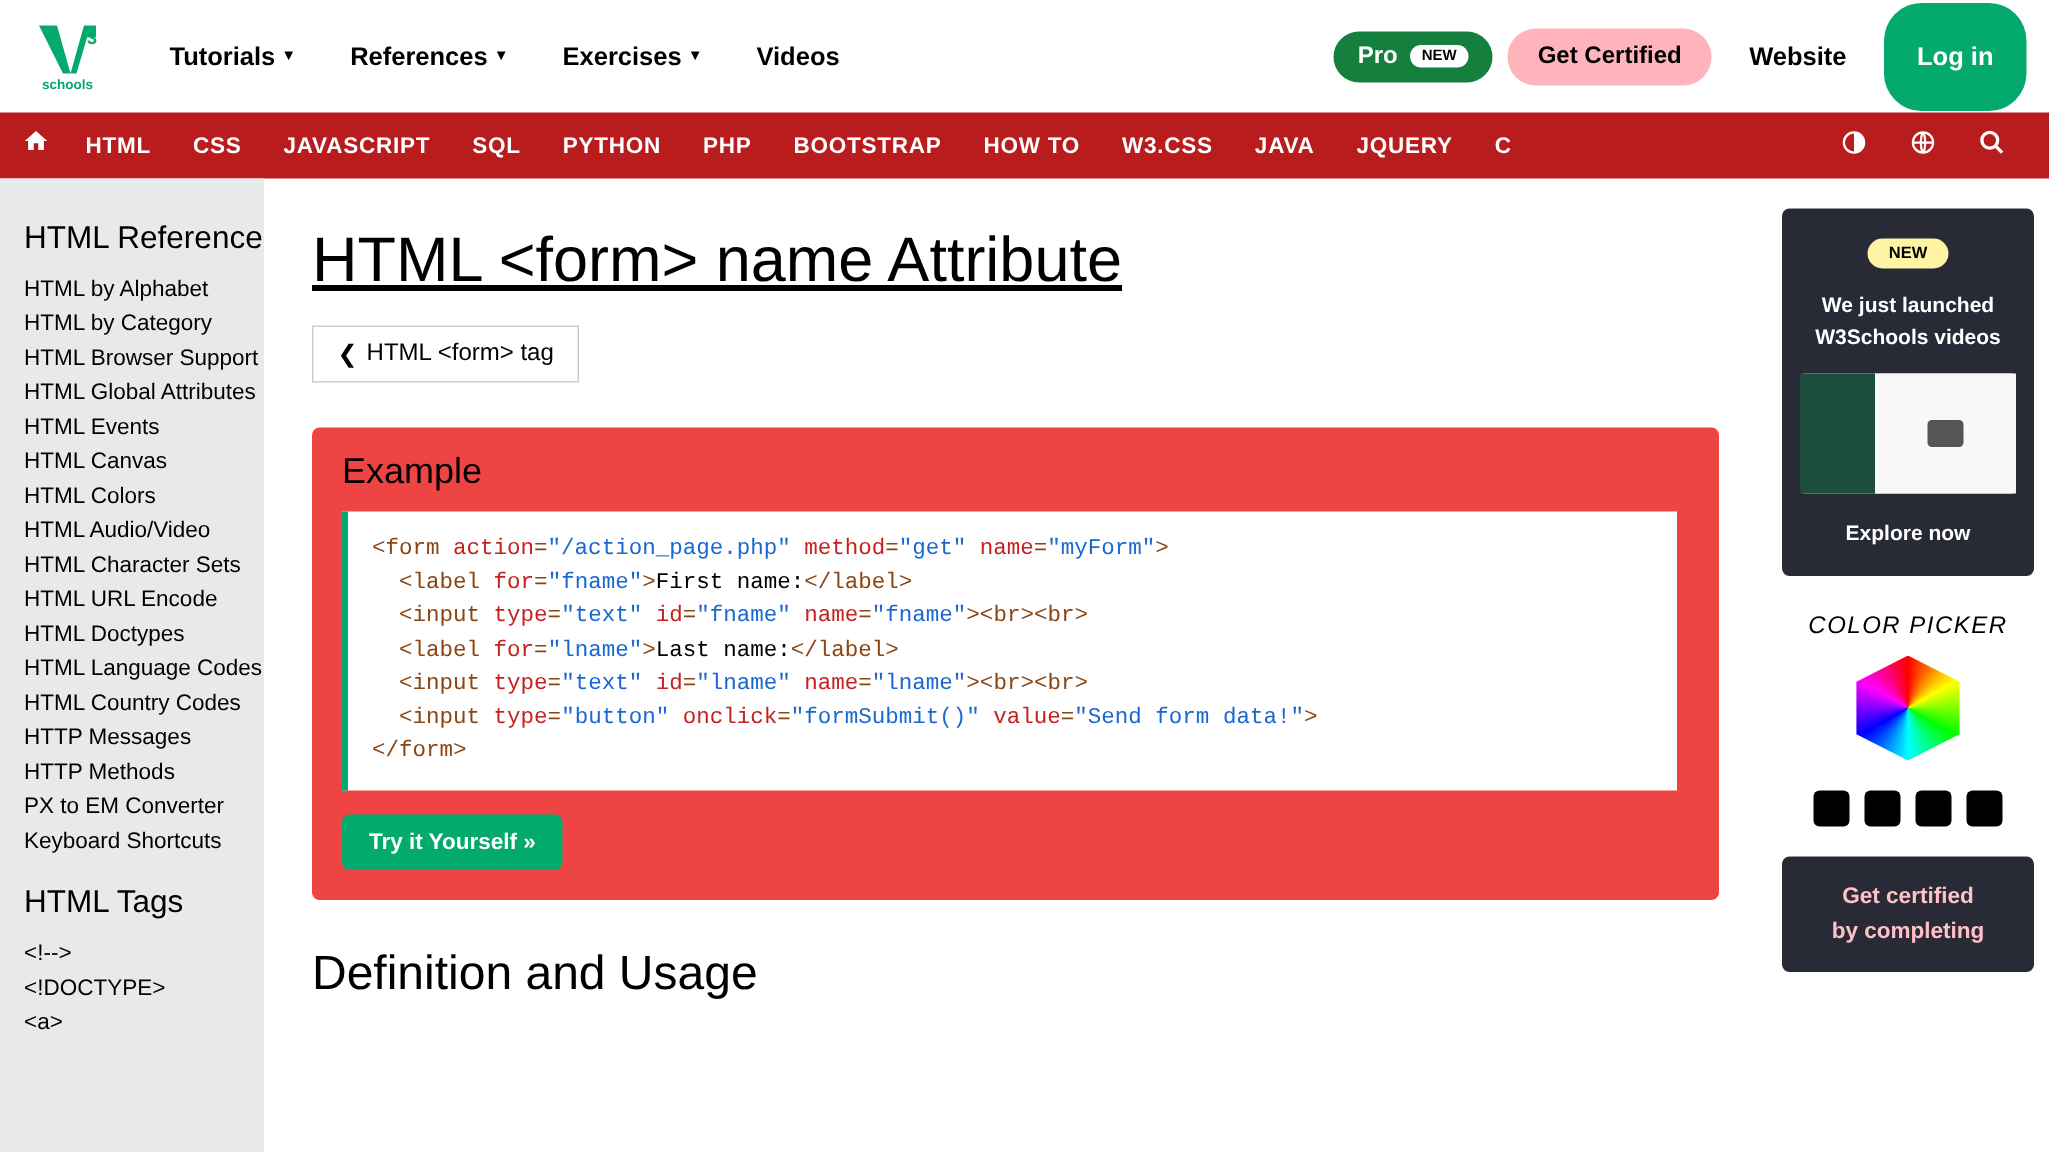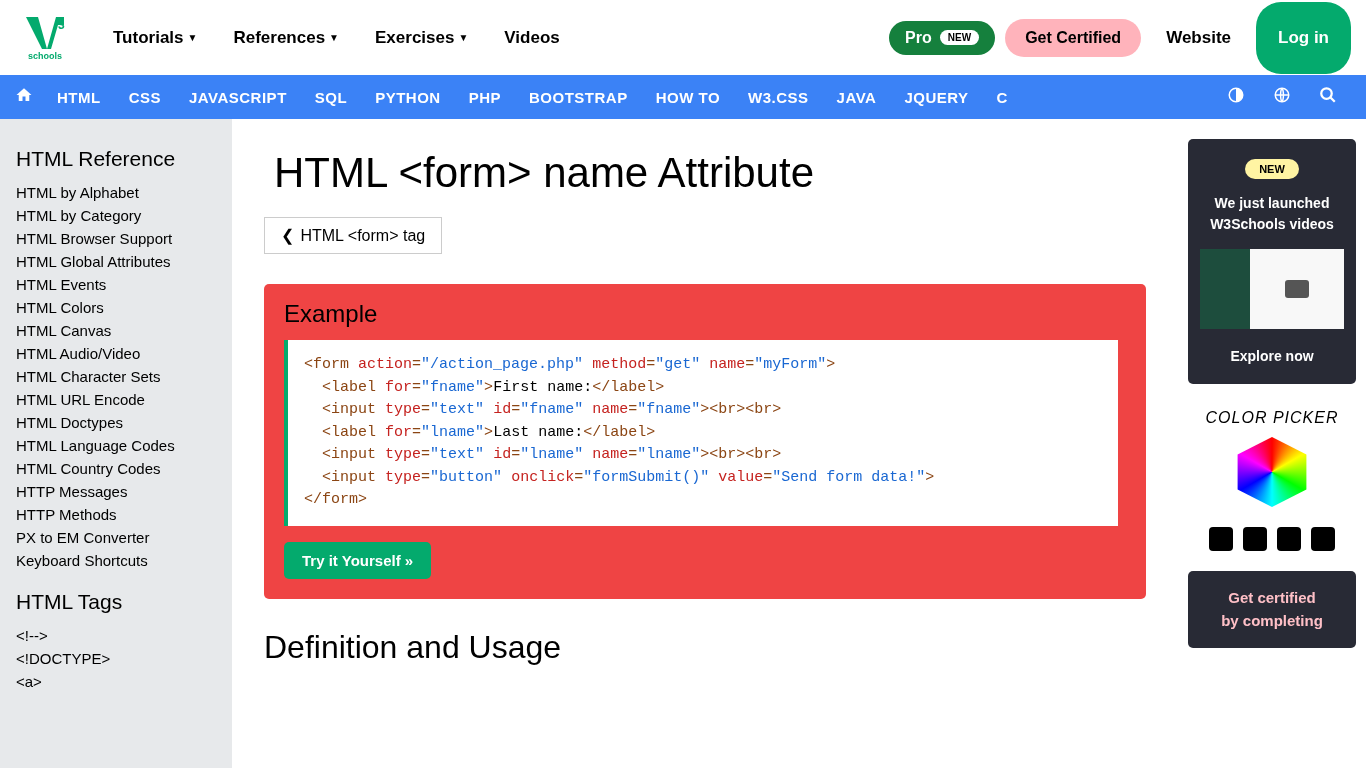--- a/index.html
+++ b/index.html
@@ -12,34 +12,34 @@
 .topnav-item { padding: 0 18px; font-size: 17px; font-weight: bold; cursor: pointer; display: flex; align-items: center; }
 .caret { margin-left: 4px; font-size: 10px; }
 .topnav-spacer { flex: 1; }
 .btn-pro { background: #15803d; color: #fff; border-radius: 25px; padding: 8px 16px; font-weight: bold; font-size: 16px; display: flex; align-items: center; margin-right: 10px; }
 .btn-pro .new-badge { background: #fff; color: #000; font-size: 10px; font-weight: bold; padding: 2px 8px; border-radius: 10px; margin-left: 8px; }
 .btn-cert { background: #FFB3BB; color: #000; border-radius: 25px; padding: 10px 20px; font-weight: bold; font-size: 16px; margin-right: 15px; }
 .btn-website { font-weight: bold; font-size: 17px; margin-right: 15px; padding: 0 10px; }
 .btn-login { background: #04AA6D; color: #fff; border-radius: 25px; padding: 26px 22px; font-weight: bold; font-size: 17px; }
 
 
-.secondnav { background: #3b82f6; color: #fff; height: 44px; display: flex; align-items: center; padding: 0 15px; }
+.secondnav { background: #b91c1c; color: #fff; height: 44px; display: flex; align-items: center; padding: 0 15px; }
 .secondnav-item { padding: 0 14px; font-size: 15px; font-weight: bold; cursor: pointer; letter-spacing: 0.5px; }
 .secondnav-spacer { flex: 1; }
 .secondnav-icon { padding: 0 14px; font-size: 18px; cursor: pointer; }
 .home-icon { font-size: 20px; padding: 0 10px 0 0; }
 
 
 .container { display: flex; height: calc(768px - 119px); }
-.sidebar { width: 232px; background: #E7E9EB; padding: 20px 0 20px 16px; overflow-y: auto; }
+.sidebar { width: 176px; background: #E7E9EB; padding: 20px 0 20px 16px; overflow-y: auto; }
 .sidebar h2 { font-family: 'Segoe UI', Arial, sans-serif; font-size: 21px; font-weight: 400; margin: 8px 0 10px 0; }
 .sidebar a { display: block; color: #000; text-decoration: none; font-size: 15px; padding: 3px 0; }
 
 .main { flex: 1; padding: 20px 32px; overflow-y: auto; }
-.main h1 { font-family: 'Segoe UI', Arial, sans-serif; font-size: 42px; font-weight: 400; margin: 10px 0 20px 10px; }
+.main h1 { font-family: 'Segoe UI', Arial, sans-serif; font-size: 42px; font-weight: 400; margin: 10px 0 20px 0; text-decoration: underline; }
 .back-btn { border: 1px solid #ccc; background: #fff; padding: 8px 16px; font-size: 16px; cursor: pointer; display: inline-flex; align-items: center; margin-bottom: 30px; }
 .back-btn .chev { margin-right: 6px; }
 
 .example-box { background: #ef4444; padding: 16px 28px 20px 20px; border-radius: 5px; margin-bottom: 30px; }
 .example-box h3 { font-family: 'Segoe UI', Arial, sans-serif; font-size: 24px; font-weight: 400; margin-bottom: 12px; }
 .example-box p { font-size: 15px; margin-bottom: 16px; }
 .code-block { background: #fff; border-left: 4px solid #04AA6D; padding: 14px 16px; font-family: Consolas, 'Courier New', monospace; font-size: 15px; line-height: 1.5; margin-bottom: 16px; white-space: pre; overflow-x: auto; }
 .try-btn { background: #04AA6D; color: #fff; border: none; padding: 10px 18px; font-size: 15px; font-weight: bold; cursor: pointer; border-radius: 5px; }
 
 .main h2 { font-family: 'Segoe UI', Arial, sans-serif; font-size: 32px; font-weight: 400; margin: 30px 0 15px 0; }
@@ -148,22 +148,22 @@
 
 <div class="container">
 
   <div class="sidebar">
     <h2>HTML Reference</h2>
     <a>HTML by Alphabet</a>
     <a>HTML by Category</a>
     <a>HTML Browser Support</a>
     <a>HTML Global Attributes</a>
     <a>HTML Events</a>
+    <a>HTML Canvas</a>
     <a>HTML Colors</a>
-    <a>HTML Canvas</a>
     <a>HTML Audio/Video</a>
     <a>HTML Character Sets</a>
     <a>HTML URL Encode</a>
     <a>HTML Doctypes</a>
     <a>HTML Language Codes</a>
     <a>HTML Country Codes</a>
     <a>HTTP Messages</a>
     <a>HTTP Methods</a>
     <a>PX to EM Converter</a>
     <a>Keyboard Shortcuts</a>

